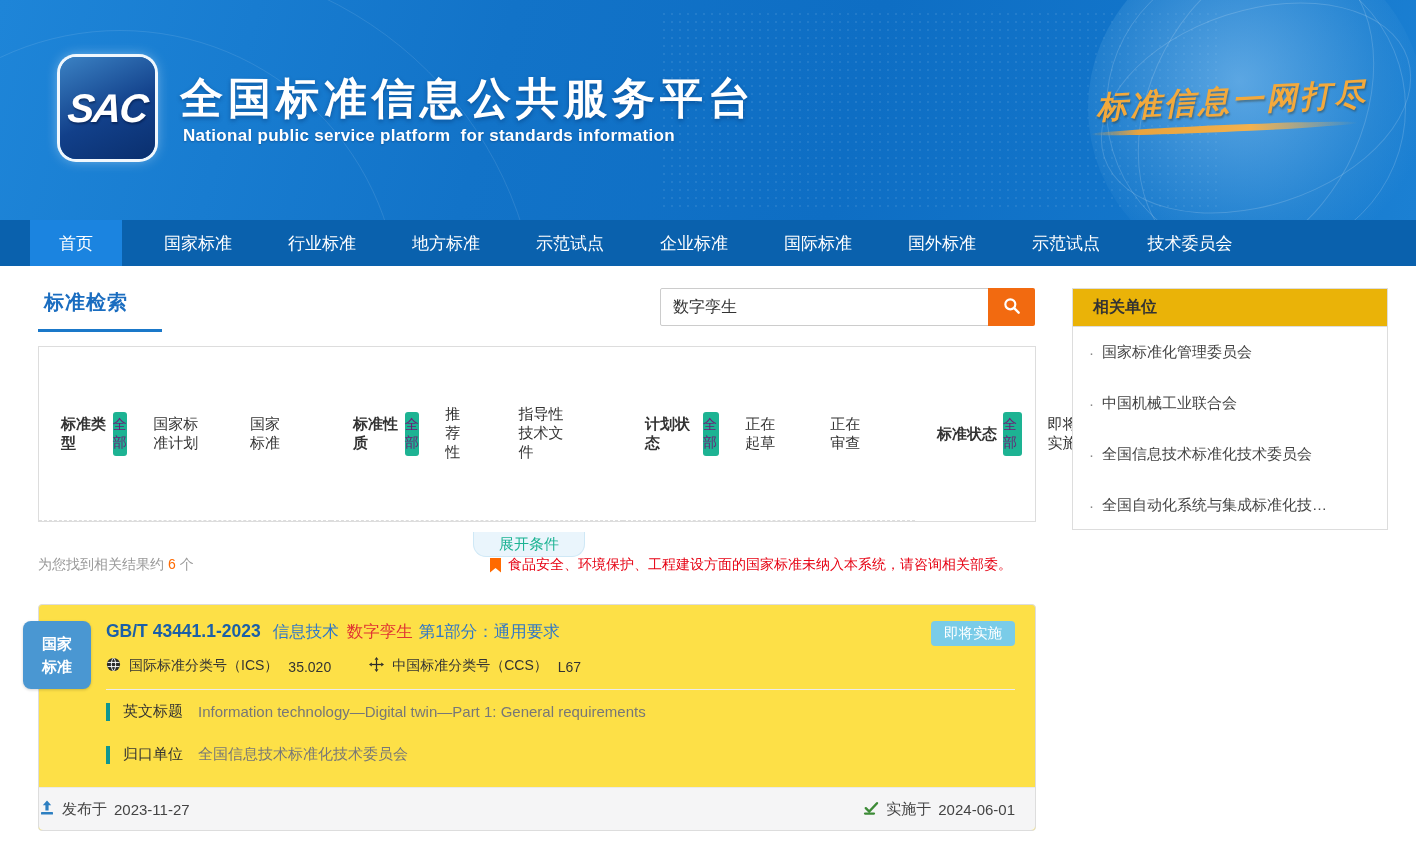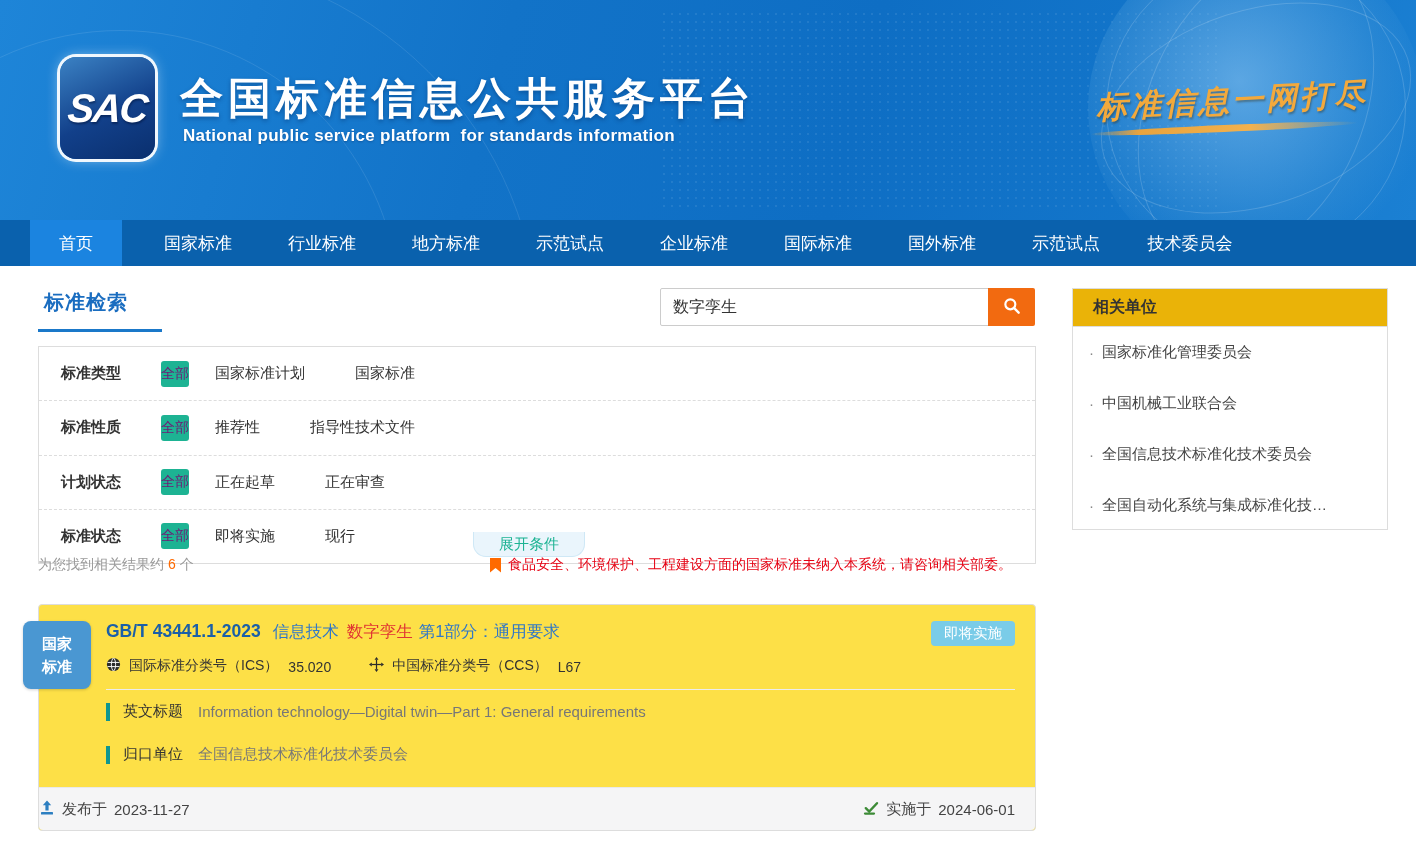--- a/index.html
+++ b/index.html
@@ -46,22 +46,22 @@
   
   .section-title { position:absolute; left:44px; top:289px; font-size:20px; font-weight:bold; color:#1a6dc0; letter-spacing:1px; }
   .section-underline { position:absolute; left:38px; top:329px; width:124px; height:3px; background:#1a78c9; }
   .search-wrap { position:absolute; left:660px; top:288px; width:375px; height:38px; }
   .search-input { position:absolute; left:0; top:0; width:329px; height:38px; border:1px solid #ccc; border-radius:2px 0 0 2px;
                   font-size:16px; padding:0 12px; color:#333; font-family:inherit; outline:none; }
   .search-btn { position:absolute; right:0; top:0; width:47px; height:38px; background:#f26a10; border:none;
                 border-radius:0 2px 2px 0; display:flex; align-items:center; justify-content:center; cursor:pointer; }
 
   
-  .filter-box { position:absolute; left:38px; top:346px; width:998px; height:218px; border:1px solid #ddd;
-                display:flex; flex-direction:column; background:#fff; }
+  .filter-box { position:absolute; left:38px; top:346px; width:998px; height:176px; border:1px solid #ddd;
+                display:flex; flex-direction:row; background:#fff; }
   .frow { flex:1; display:flex; align-items:center; padding-left:22px; border-bottom:1px dashed #ddd; }
   .frow:last-child { border-bottom:none; }
   .flabel { width:100px; font-weight:bold; font-size:15px; color:#333; }
   .fall { background:#1db393; color:#701a75; font-size:14px; padding:4px 0; border-radius:3px;
           margin-right:26px; cursor:pointer; }
   .fopt { font-size:15px; color:#333; margin-right:50px; cursor:pointer; }
 
   .expand-tab { position:absolute; left:473px; top:532px; width:112px; height:25px; background:#eaf5fc;
                 border:1px solid #cfe8f6; border-top:none; border-radius:0 0 13px 13px; color:#1db393;
                 font-size:15px; display:flex; align-items:center; justify-content:center; cursor:pointer; }

